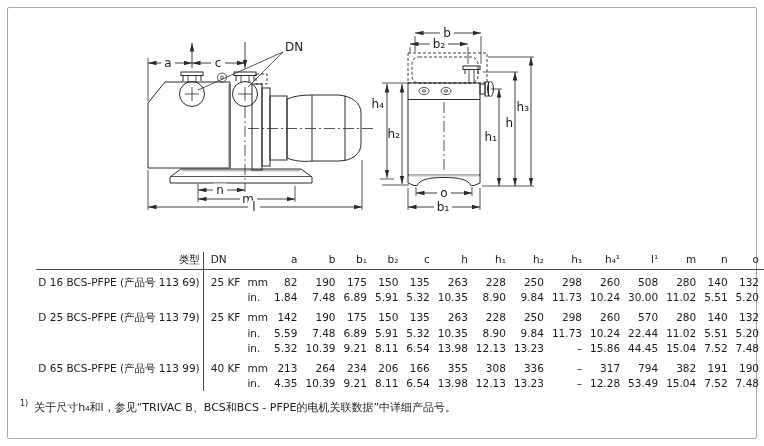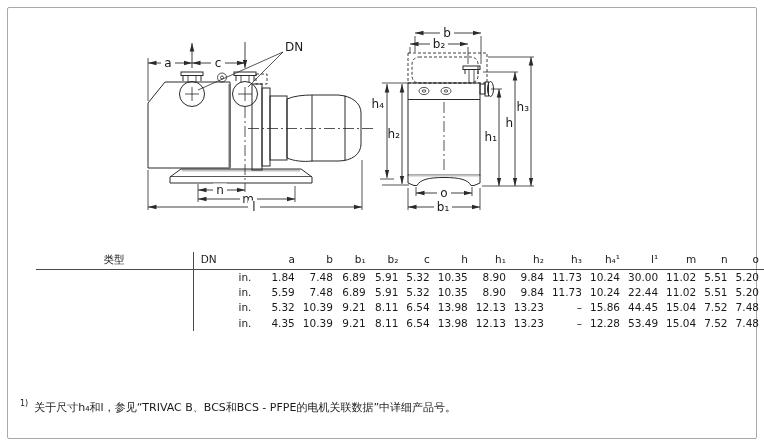--- a/index.html
+++ b/index.html
@@ -14,21 +14,21 @@
   svg .dash{stroke:#2a2a2a;stroke-dasharray:3,2;stroke-width:0.9;fill:none;}
   svg .cl{stroke:#2a2a2a;stroke-dasharray:11,3,2,3;stroke-width:0.8;fill:none;}
   svg .gray{stroke:#b9b9b9;stroke-width:3;fill:none;}
   svg .gray2{stroke:#c2c2c2;stroke-width:2.2;fill:none;}
   svg text{font:12px "DejaVu Sans","Liberation Sans",sans-serif;fill:#1a1a1a;}
   svg .lblbg{fill:#ffffff;stroke:none;}
   .dim-table{position:absolute;left:36px;top:252px;border-collapse:collapse;table-layout:fixed;
         font-size:10.5px;line-height:1.25;color:#1a1a1a;}
   .dim-table th,.dim-table td{padding:1px 3px;font-weight:normal;white-space:nowrap;overflow:hidden;}
   .dim-table thead th{border-bottom:1px solid #4a4a4a;padding-bottom:3px;text-align:right;}
-  .dim-table th.col-type,.dim-table td.col-type{text-align:center;padding-left:2px;}
+  .dim-table th.col-type,.dim-table td.col-type{text-align:right;padding-left:2px;}
   .dim-table th.col-dn,.dim-table td.col-dn{text-align:left;border-left:1px solid #4a4a4a;padding-left:7px;}
   .dim-table th.col-unit,.dim-table td.col-unit{text-align:left;padding-left:4px;}
   .dim-table td.col-num,.dim-table th.col-num{text-align:right;padding-right:5px;}
   .dim-table tr.group-first td{padding-top:6px;}
   .footnote{position:absolute;left:20px;top:399px;font-size:11px;color:#1a1a1a;white-space:nowrap;}
   .footnote sup{font-size:8px;margin-right:6px;}
 </style>
 </head>
 <body>
 
@@ -227,39 +227,77 @@
           <th class="col-num">h₂</th>
           <th class="col-num">h₃</th>
           <th class="col-num">h₄¹</th>
           <th class="col-num">l¹</th>
           <th class="col-num">m</th>
           <th class="col-num">n</th>
           <th class="col-num">o</th>
         </tr>
     </thead>
     <tbody id="table-body">
+        <tr class="group-first">
+          <td class="col-type">D 16 BCS-PFPE (产品号 113 69)</td>
+          <td class="col-dn">25 KF</td>
+          <td class="col-unit">mm</td>
+          <td class="col-num">82</td>
+          <td class="col-num">190</td>
+          <td class="col-num">175</td>
+          <td class="col-num">150</td>
+          <td class="col-num">135</td>
+          <td class="col-num">263</td>
+          <td class="col-num">228</td>
+          <td class="col-num">250</td>
+          <td class="col-num">298</td>
+          <td class="col-num">260</td>
+          <td class="col-num">508</td>
+          <td class="col-num">280</td>
+          <td class="col-num">140</td>
+          <td class="col-num">132</td>
+        </tr>
         <tr>
           <td class="col-type"></td>
           <td class="col-dn"></td>
           <td class="col-unit">in.</td>
           <td class="col-num">1.84</td>
           <td class="col-num">7.48</td>
           <td class="col-num">6.89</td>
           <td class="col-num">5.91</td>
           <td class="col-num">5.32</td>
           <td class="col-num">10.35</td>
           <td class="col-num">8.90</td>
           <td class="col-num">9.84</td>
           <td class="col-num">11.73</td>
           <td class="col-num">10.24</td>
           <td class="col-num">30.00</td>
           <td class="col-num">11.02</td>
           <td class="col-num">5.51</td>
           <td class="col-num">5.20</td>
         </tr>
+        <tr class="group-first">
+          <td class="col-type">D 25 BCS-PFPE (产品号 113 79)</td>
+          <td class="col-dn">25 KF</td>
+          <td class="col-unit">mm</td>
+          <td class="col-num">142</td>
+          <td class="col-num">190</td>
+          <td class="col-num">175</td>
+          <td class="col-num">150</td>
+          <td class="col-num">135</td>
+          <td class="col-num">263</td>
+          <td class="col-num">228</td>
+          <td class="col-num">250</td>
+          <td class="col-num">298</td>
+          <td class="col-num">260</td>
+          <td class="col-num">570</td>
+          <td class="col-num">280</td>
+          <td class="col-num">140</td>
+          <td class="col-num">132</td>
+        </tr>
         <tr>
           <td class="col-type"></td>
           <td class="col-dn"></td>
           <td class="col-unit">in.</td>
           <td class="col-num">5.59</td>
           <td class="col-num">7.48</td>
           <td class="col-num">6.89</td>
           <td class="col-num">5.91</td>
           <td class="col-num">5.32</td>
           <td class="col-num">10.35</td>
@@ -284,20 +322,39 @@
           <td class="col-num">13.98</td>
           <td class="col-num">12.13</td>
           <td class="col-num">13.23</td>
           <td class="col-num">–</td>
           <td class="col-num">15.86</td>
           <td class="col-num">44.45</td>
           <td class="col-num">15.04</td>
           <td class="col-num">7.52</td>
           <td class="col-num">7.48</td>
         </tr>
+        <tr class="group-first">
+          <td class="col-type">D 65 BCS-PFPE (产品号 113 99)</td>
+          <td class="col-dn">40 KF</td>
+          <td class="col-unit">mm</td>
+          <td class="col-num">213</td>
+          <td class="col-num">264</td>
+          <td class="col-num">234</td>
+          <td class="col-num">206</td>
+          <td class="col-num">166</td>
+          <td class="col-num">355</td>
+          <td class="col-num">308</td>
+          <td class="col-num">336</td>
+          <td class="col-num">–</td>
+          <td class="col-num">317</td>
+          <td class="col-num">794</td>
+          <td class="col-num">382</td>
+          <td class="col-num">191</td>
+          <td class="col-num">190</td>
+        </tr>
         <tr>
           <td class="col-type"></td>
           <td class="col-dn"></td>
           <td class="col-unit">in.</td>
           <td class="col-num">4.35</td>
           <td class="col-num">10.39</td>
           <td class="col-num">9.21</td>
           <td class="col-num">8.11</td>
           <td class="col-num">6.54</td>
           <td class="col-num">13.98</td>

